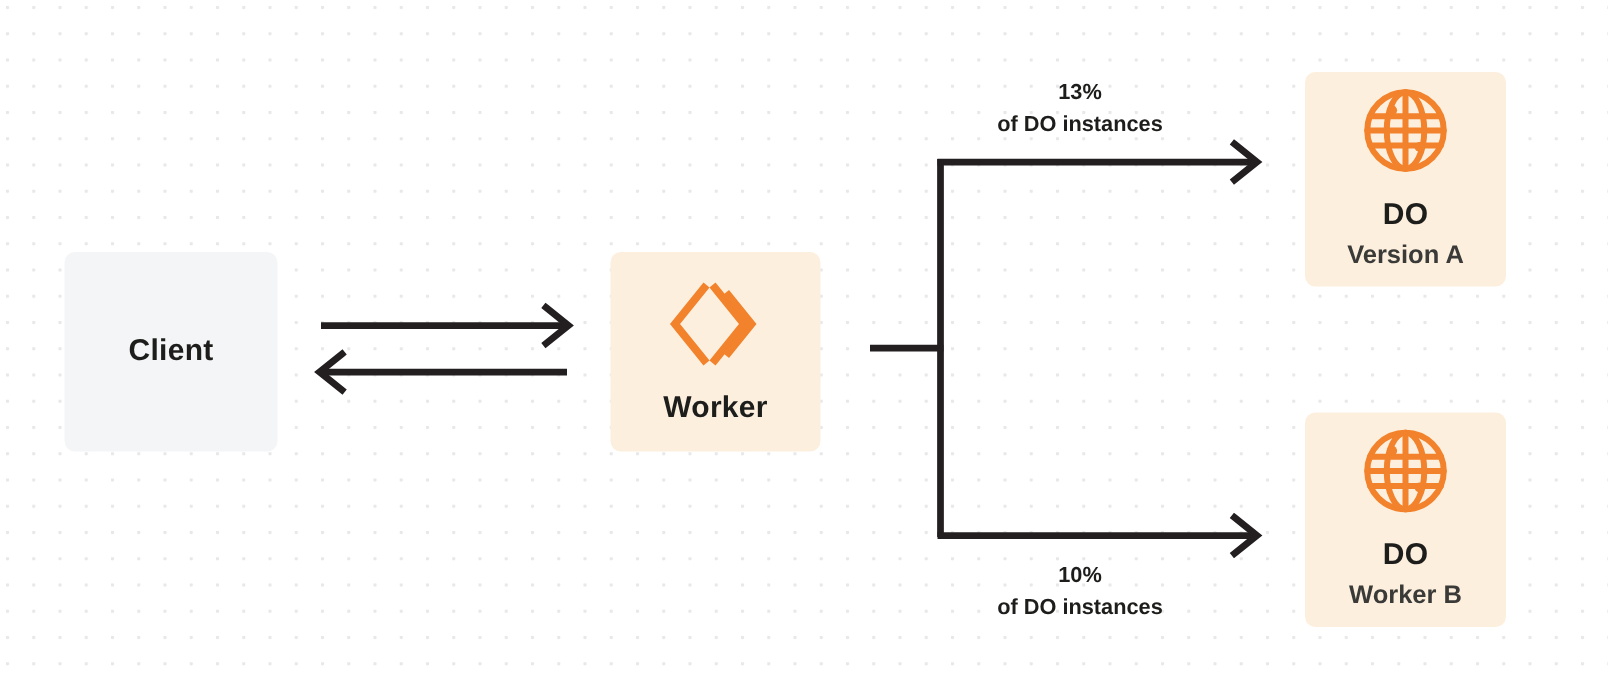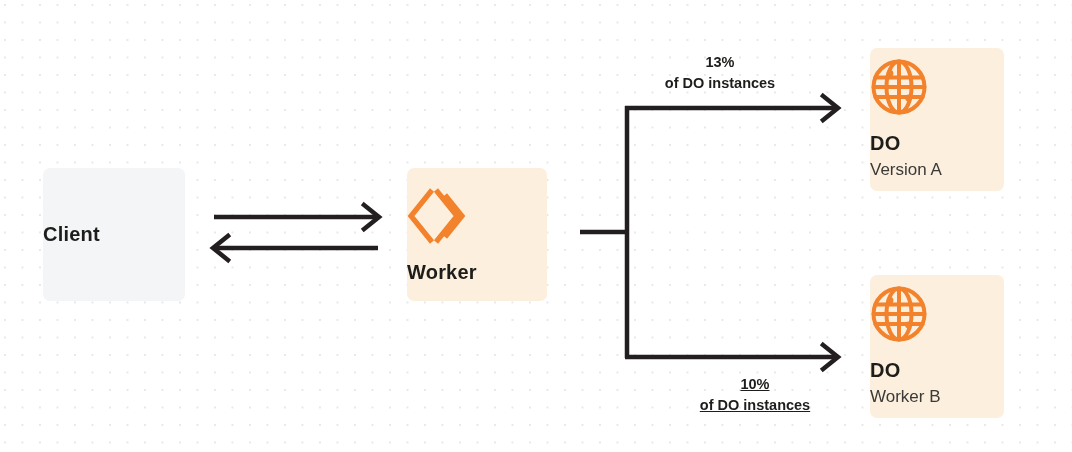--- a/index.html
+++ b/index.html
@@ -25,21 +25,21 @@
     background-position: 4px 4px;
     overflow: hidden;
   }
 
   
   .node {
     position: absolute;
     box-sizing: border-box;
     display: flex;
     flex-direction: column;
-    align-items: flex-start;
+    align-items: center;
     justify-content: center;
     border-radius: 7px;
   }
 
   .node-client {
     left: 43px;
     top: 168px;
     width: 142px;
     height: 133px;
     background-color: #f4f5f7;
@@ -71,21 +71,21 @@
 
   .node-label {
     font-size: 20px;
     font-weight: bold;
     color: #1d1d1b;
     letter-spacing: 0.2px;
     line-height: 1.15;
   }
   .node-sublabel {
     font-size: 17px;
-    font-weight: normal;
+    font-weight: bold;
     color: #3a3a38;
     line-height: 1.35;
     margin-top: 4px;
   }
 
   .client-label {
     font-size: 20px;
     font-weight: bold;
     color: #1d1d1b;
     letter-spacing: 0.2px;
@@ -119,24 +119,23 @@
     color: #1d1d1b;
     line-height: 1.45;
     white-space: nowrap;
   }
   .edge-label-top {
     left: 595px;
     top: 52px;
     width: 250px;
   }
   .edge-label-bottom {
-    left: 630px;
+    left: 595px;
     top: 374px;
     width: 250px;
-    text-decoration: underline;
   }
 </style>
 </head>
 <body>
 
 <div id="canvas">
 
   <svg id="wires" viewBox="0 0 1072 452" width="1072" height="452" xmlns="http://www.w3.org/2000/svg">
 
     <g>

